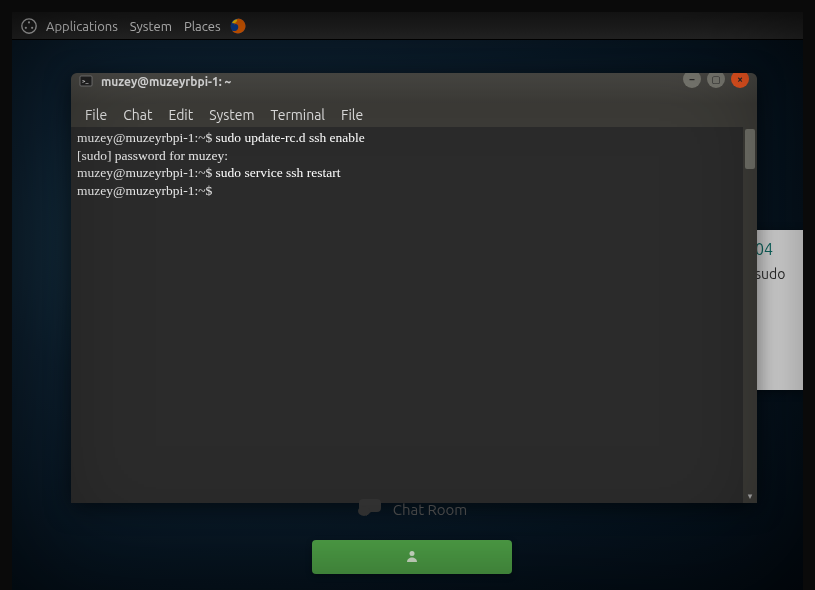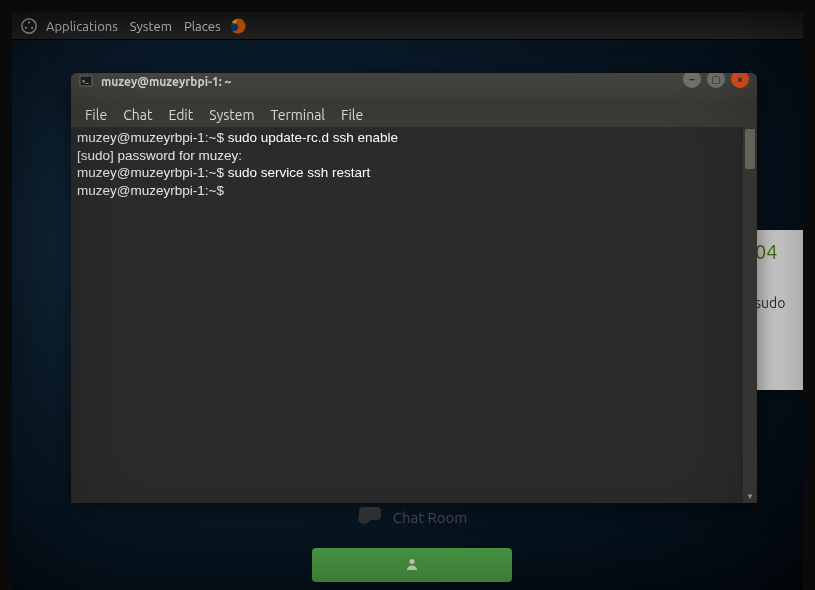--- a/index.html
+++ b/index.html
@@ -14,31 +14,31 @@
     .terminal-window{position:absolute;left:59px;top:61px;width:686px;height:430px;background:#3c3b37;border-radius:6px 6px 0 0;box-shadow:0 4px 24px rgba(0,0,0,.6);display:flex;flex-direction:column;overflow:hidden}
     .titlebar{height:26px;background:linear-gradient(#4b4a46,#3c3b37);display:flex;align-items:flex-end;padding:15px 8px;color:#ddd;font-size:12px;font-weight:bold;border-radius:6px 6px 0 0}
     .titlebar-icon{width:14px;height:14px;margin-right:8px;display:flex;align-items:center;justify-content:center;color:#ccc;font-size:11px}
     .titlebar-title{flex:1}
     .win-btn{width:18px;height:18px;border-radius:50%;margin-left:6px;display:flex;align-items:center;justify-content:center;font-size:10px;color:#2a2a2a;cursor:pointer}
     .btn-min{background:#7a7a72}
     .btn-max{background:#7a7a72}
     .btn-close{background:#e95420}
     .menubar{height:24px;background:#3c3b37;display:flex;align-items:center;gap:0;padding:0 6px;color:#ddd;font-size:14px}
     .menubar-item{padding:2px 8px;cursor:pointer}
-    .terminal-body{flex:1;background:#2b2b2b;color:#e6e6e6;font-family:Liberation Sans, sans-serif;font-size:13.5px;line-height:1.3;padding:2px 6px;position:relative;white-space:pre}
+    .terminal-body{flex:1;background:#2b2b2b;color:#e6e6e6;font-family:Liberation Serif, serif;font-size:13.5px;line-height:1.3;padding:2px 6px;position:relative;white-space:pre}
     .prompt{color:#e6e6e6}
     .cmd{color:#fff}
     .scrollbar{position:absolute;right:0;top:0;bottom:0;width:14px;background:#3c3b37}
     .scroll-thumb{position:absolute;top:2px;right:2px;width:10px;height:40px;background:#707068;border-radius:2px}
     .scroll-arrow{position:absolute;right:2px;width:10px;height:10px;color:#aaa;font-size:9px;text-align:center}
     .scroll-arrow.up{top:2px}
     .scroll-arrow.down{bottom:2px}
     .bg-modal{position:absolute;right:-2px;top:218px;width:60px;height:160px;background:#f4f4f4;border-radius:6px 0 0 6px;box-shadow:0 2px 10px rgba(0,0,0,.4);padding:10px;color:#333;font-size:14px;overflow:hidden}
-    .bg-modal .val{font-size:20px;color:#4d7c0f;margin-bottom:32px}
-    .bottom-ui{position:absolute;left:280px;bottom:8px;width:240px;display:flex;flex-direction:column;align-items:center;gap:10px}
+    .bg-modal .val{font-size:16px;color:#0f766e;margin-bottom:8px}
+    .bottom-ui{position:absolute;left:280px;bottom:16px;width:240px;display:flex;flex-direction:column;align-items:center;gap:10px}
     .chat-row{display:flex;align-items:center;gap:10px;color:#4a4a4a;font-size:15px;padding:8px 0}
     .chat-icon svg{width:26px;height:22px}
     .green-btn{background:#52a84a;color:#fff;width:200px;height:34px;border-radius:4px;display:flex;align-items:center;justify-content:center;gap:8px;box-shadow:0 2px 6px rgba(0,0,0,.3)}
     .vignette{position:absolute;inset:0;pointer-events:none;box-shadow:inset 0 0 120px rgba(0,0,0,.6)}
   </style>
 </head>
 <body>
 
 <div class="monitor-bezel"></div>
 <div class="desktop">

